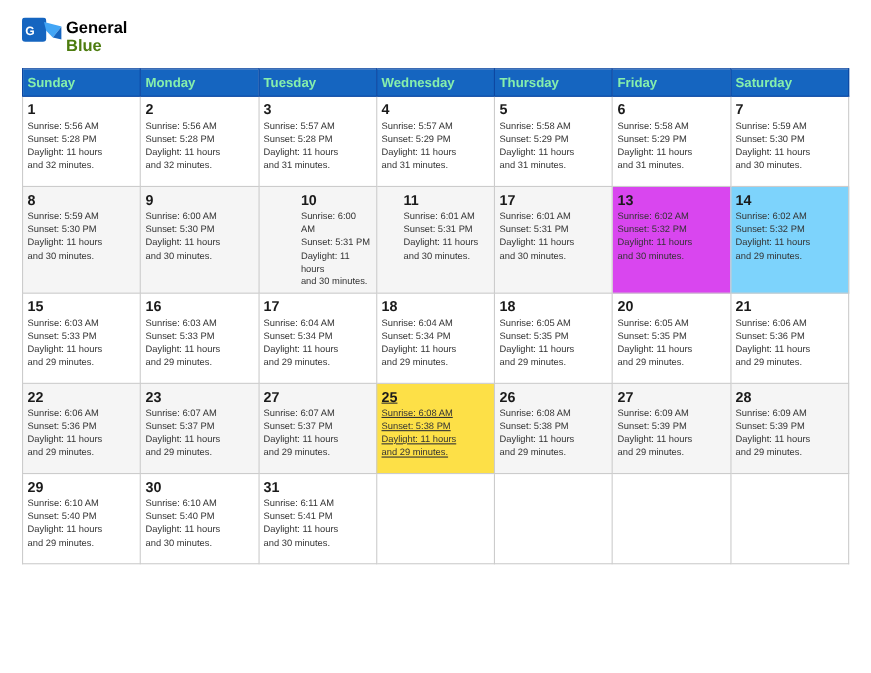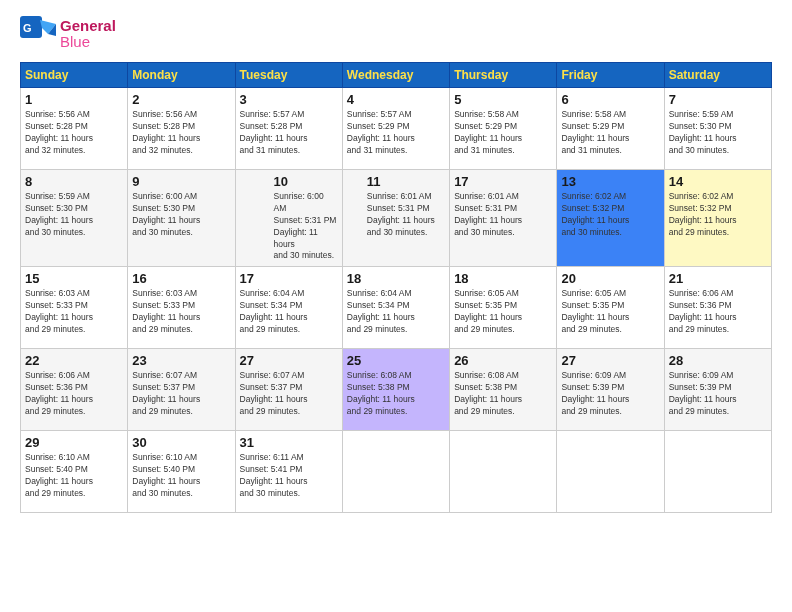--- a/index.html
+++ b/index.html
@@ -40,21 +40,21 @@
       font-size: 14px;
       color: #444;
     }
     .calendar {
       width: 100%;
       border-collapse: collapse;
       table-layout: fixed;
     }
     .calendar th {
       background: #1565c0;
-      color: #fde047;
+      color: #86efac;
       font-size: 12px;
       font-weight: bold;
       padding: 5px 4px;
       border: 1px solid #0d47a1;
       text-align: left;
       margin-top: 35px;
     }
     .calendar td {
       border: 1px solid #ccc;
       vertical-align: top;
@@ -92,22 +92,22 @@
       <div style="display:flex;align-items:center;gap:4px;">
         <div style="position:relative;width:36px;height:36px;">
           <svg width="36" height="36" viewBox="0 0 36 36">
             <rect x="0" y="0" width="22" height="22" rx="3" fill="#1565c0"></rect>
             <text x="3" y="16" font-size="11" font-weight="bold" fill="white" font-family="Arial">G</text>
             <polygon points="20,4 36,8 28,18 22,12" fill="#42a5f5"></polygon>
             <polygon points="28,18 36,8 36,20" fill="#1565c0"></polygon>
           </svg>
         </div>
         <div style="display:flex;flex-direction:column;line-height:1.1;">
-          <span style="font-size:15px;font-weight:bold;color:#be185d;">General</span>
-          <span style="font-size:15px;font-weight:normal;color:#ec4899;">Blue</span>
+          <span style="font-size:15px;font-weight:bold;color:#000000;">General</span>
+          <span style="font-size:15px;font-weight:bold;color:#4d7c0f;">Blue</span>
         </div>
       </div>
     </div>
     <div class="title-area">
       <div class="month-title"></div>
       <div class="location"></div>
     </div>
   </div>
 
   <table class="calendar">
@@ -131,37 +131,37 @@
           <td><span class="day-number">5</span><span class="day-info">Sunrise: 5:58 AM<br>Sunset: 5:29 PM<br>Daylight: 11 hours<br>and 31 minutes.</span></td>
           <td><span class="day-number">6</span><span class="day-info">Sunrise: 5:58 AM<br>Sunset: 5:29 PM<br>Daylight: 11 hours<br>and 31 minutes.</span></td>
           <td><span class="day-number">7</span><span class="day-info">Sunrise: 5:59 AM<br>Sunset: 5:30 PM<br>Daylight: 11 hours<br>and 30 minutes.</span></td>
         </tr>
         <tr style="background: rgb(245, 245, 245);">
           <td style="background: rgb(245, 245, 245);"><span class="day-number">8</span><span class="day-info">Sunrise: 5:59 AM<br>Sunset: 5:30 PM<br>Daylight: 11 hours<br>and 30 minutes.</span></td>
           <td style="background: rgb(245, 245, 245);"><span class="day-number">9</span><span class="day-info">Sunrise: 6:00 AM<br>Sunset: 5:30 PM<br>Daylight: 11 hours<br>and 30 minutes.</span></td>
           <td style="background: rgb(245, 245, 245); padding-left: 38px;"><span class="day-number">10</span><span class="day-info">Sunrise: 6:00 AM<br>Sunset: 5:31 PM<br>Daylight: 11 hours<br>and 30 minutes.</span></td>
           <td style="background: rgb(245, 245, 245); padding-left: 24px;"><span class="day-number">11</span><span class="day-info">Sunrise: 6:01 AM<br>Sunset: 5:31 PM<br>Daylight: 11 hours<br>and 30 minutes.</span></td>
           <td style="background: rgb(245, 245, 245);"><span class="day-number">17</span><span class="day-info">Sunrise: 6:01 AM<br>Sunset: 5:31 PM<br>Daylight: 11 hours<br>and 30 minutes.</span></td>
-          <td style="background: #3b82f6;"><span class="day-number">13</span><span class="day-info">Sunrise: 6:02 AM<br>Sunset: 5:32 PM<br>Daylight: 11 hours<br>and 30 minutes.</span></td>
-          <td style="background: #fef9c3;"><span class="day-number">14</span><span class="day-info">Sunrise: 6:02 AM<br>Sunset: 5:32 PM<br>Daylight: 11 hours<br>and 29 minutes.</span></td>
+          <td style="background: #d946ef;"><span class="day-number">13</span><span class="day-info">Sunrise: 6:02 AM<br>Sunset: 5:32 PM<br>Daylight: 11 hours<br>and 30 minutes.</span></td>
+          <td style="background: #7dd3fc;"><span class="day-number">14</span><span class="day-info">Sunrise: 6:02 AM<br>Sunset: 5:32 PM<br>Daylight: 11 hours<br>and 29 minutes.</span></td>
         </tr>
         <tr>
           <td><span class="day-number">15</span><span class="day-info">Sunrise: 6:03 AM<br>Sunset: 5:33 PM<br>Daylight: 11 hours<br>and 29 minutes.</span></td>
           <td><span class="day-number">16</span><span class="day-info">Sunrise: 6:03 AM<br>Sunset: 5:33 PM<br>Daylight: 11 hours<br>and 29 minutes.</span></td>
           <td><span class="day-number">17</span><span class="day-info">Sunrise: 6:04 AM<br>Sunset: 5:34 PM<br>Daylight: 11 hours<br>and 29 minutes.</span></td>
           <td><span class="day-number">18</span><span class="day-info">Sunrise: 6:04 AM<br>Sunset: 5:34 PM<br>Daylight: 11 hours<br>and 29 minutes.</span></td>
           <td><span class="day-number">18</span><span class="day-info">Sunrise: 6:05 AM<br>Sunset: 5:35 PM<br>Daylight: 11 hours<br>and 29 minutes.</span></td>
           <td><span class="day-number">20</span><span class="day-info">Sunrise: 6:05 AM<br>Sunset: 5:35 PM<br>Daylight: 11 hours<br>and 29 minutes.</span></td>
           <td><span class="day-number">21</span><span class="day-info">Sunrise: 6:06 AM<br>Sunset: 5:36 PM<br>Daylight: 11 hours<br>and 29 minutes.</span></td>
         </tr>
         <tr style="background: rgb(245, 245, 245);">
           <td style="background: rgb(245, 245, 245);"><span class="day-number">22</span><span class="day-info">Sunrise: 6:06 AM<br>Sunset: 5:36 PM<br>Daylight: 11 hours<br>and 29 minutes.</span></td>
           <td style="background: rgb(245, 245, 245);"><span class="day-number">23</span><span class="day-info">Sunrise: 6:07 AM<br>Sunset: 5:37 PM<br>Daylight: 11 hours<br>and 29 minutes.</span></td>
           <td style="background: rgb(245, 245, 245);"><span class="day-number">27</span><span class="day-info">Sunrise: 6:07 AM<br>Sunset: 5:37 PM<br>Daylight: 11 hours<br>and 29 minutes.</span></td>
-          <td style="background: #c4b5fd;"><span class="day-number">25</span><span class="day-info">Sunrise: 6:08 AM<br>Sunset: 5:38 PM<br>Daylight: 11 hours<br>and 29 minutes.</span></td>
+          <td style="background: #fde047; text-decoration: underline;"><span class="day-number">25</span><span class="day-info">Sunrise: 6:08 AM<br>Sunset: 5:38 PM<br>Daylight: 11 hours<br>and 29 minutes.</span></td>
           <td style="background: rgb(245, 245, 245);"><span class="day-number">26</span><span class="day-info">Sunrise: 6:08 AM<br>Sunset: 5:38 PM<br>Daylight: 11 hours<br>and 29 minutes.</span></td>
           <td style="background: rgb(245, 245, 245);"><span class="day-number">27</span><span class="day-info">Sunrise: 6:09 AM<br>Sunset: 5:39 PM<br>Daylight: 11 hours<br>and 29 minutes.</span></td>
           <td style="background: rgb(245, 245, 245);"><span class="day-number">28</span><span class="day-info">Sunrise: 6:09 AM<br>Sunset: 5:39 PM<br>Daylight: 11 hours<br>and 29 minutes.</span></td>
         </tr>
         <tr>
           <td><span class="day-number">29</span><span class="day-info">Sunrise: 6:10 AM<br>Sunset: 5:40 PM<br>Daylight: 11 hours<br>and 29 minutes.</span></td>
           <td><span class="day-number">30</span><span class="day-info">Sunrise: 6:10 AM<br>Sunset: 5:40 PM<br>Daylight: 11 hours<br>and 30 minutes.</span></td>
           <td><span class="day-number">31</span><span class="day-info">Sunrise: 6:11 AM<br>Sunset: 5:41 PM<br>Daylight: 11 hours<br>and 30 minutes.</span></td>
           <td class="empty-cell"></td>
           <td class="empty-cell"></td>

